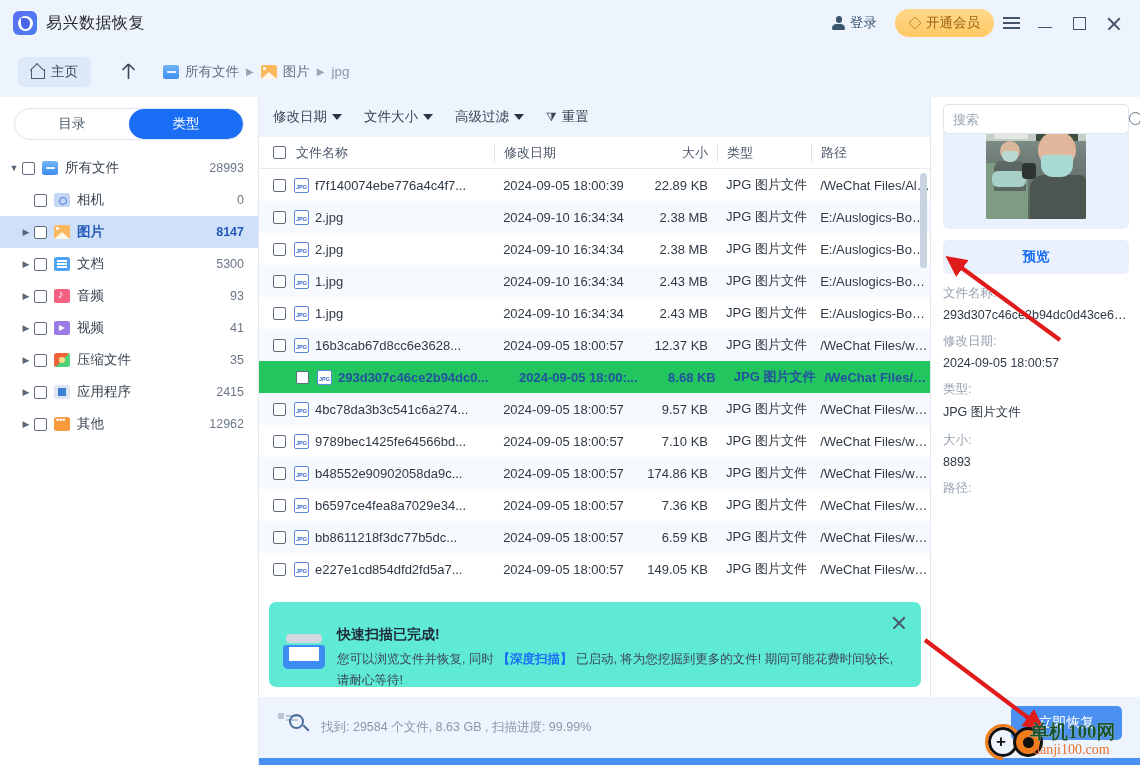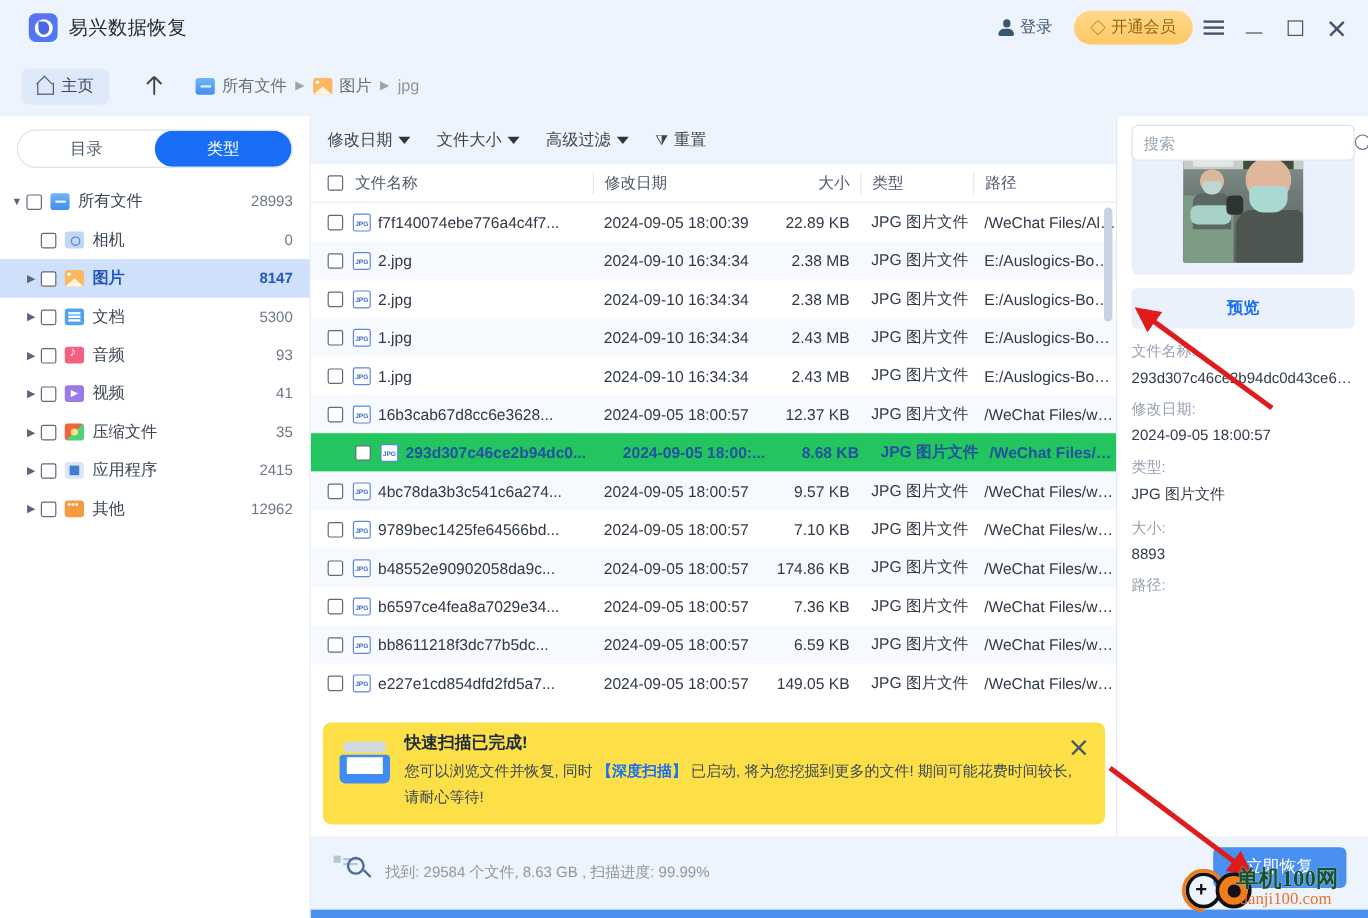--- a/index.html
+++ b/index.html
@@ -14,21 +14,21 @@
     width: 1140px; height: 765px;
     background: #eef4fd;
   }
 
   
   .titlebar {
     position: absolute; top: 0; left: 0; width: 1140px; height: 46px;
     background: #eef4fd;
     display: flex; align-items: center;
   }
-  .logo-wrap { display: flex; align-items: center; margin-left: 24px; }
+  .logo-wrap { display: flex; align-items: center; margin-left: 13px; }
   .logo-badge {
     width: 24px; height: 24px; border-radius: 6px;
     background: linear-gradient(135deg,#5b6ff5,#4a7ef0);
     display: flex; align-items: center; justify-content: center;
   }
   .logo-badge .inner {
     width: 15px; height: 15px; border-radius: 50%;
     background: #ffffff; position: relative; overflow: hidden;
   }
   .logo-badge .inner::after {
@@ -231,21 +231,21 @@
   .c-path { width:120px; padding-left:9px;}
 
   .vscroll {
     position:absolute; right:3px; top:4px; width:7px; height:95px;
     background:#c8d3e2; border-radius:4px;
   }
 
   
   .notice {
     position:absolute; left:269px; top:602px; width:652px; height:85px;
-    background:#fde047; border-radius:7px; display:flex; padding:8px 14px;
+    background:#5eead4; border-radius:7px; display:flex; padding:24px 14px;
   }
   .scan-ico { width:42px; height:40px; position:relative; flex:0 0 42px; margin-top:8px;}
   .scan-ico .lid{position:absolute;left:3px;top:0;width:36px;height:9px;border-radius:4px;background:#d2d8e0;}
   .scan-ico .body{position:absolute;left:0;top:11px;width:42px;height:24px;border-radius:3px 3px 5px 5px;background:#3f8bf5;}
   .scan-ico .paper{position:absolute;left:6px;top:13px;width:30px;height:14px;background:#ffffff;}
   .notice-txt { margin-left:12px; }
   .notice-title { font-size:14px; font-weight:700; color:#1f2a38; margin-bottom:5px;}
   .notice-body { font-size:12.5px; color:#3c4756; line-height:1.65; max-width:565px;}
   .hl { color:#1a6ef5; font-weight:700; }
   .notice-x {

